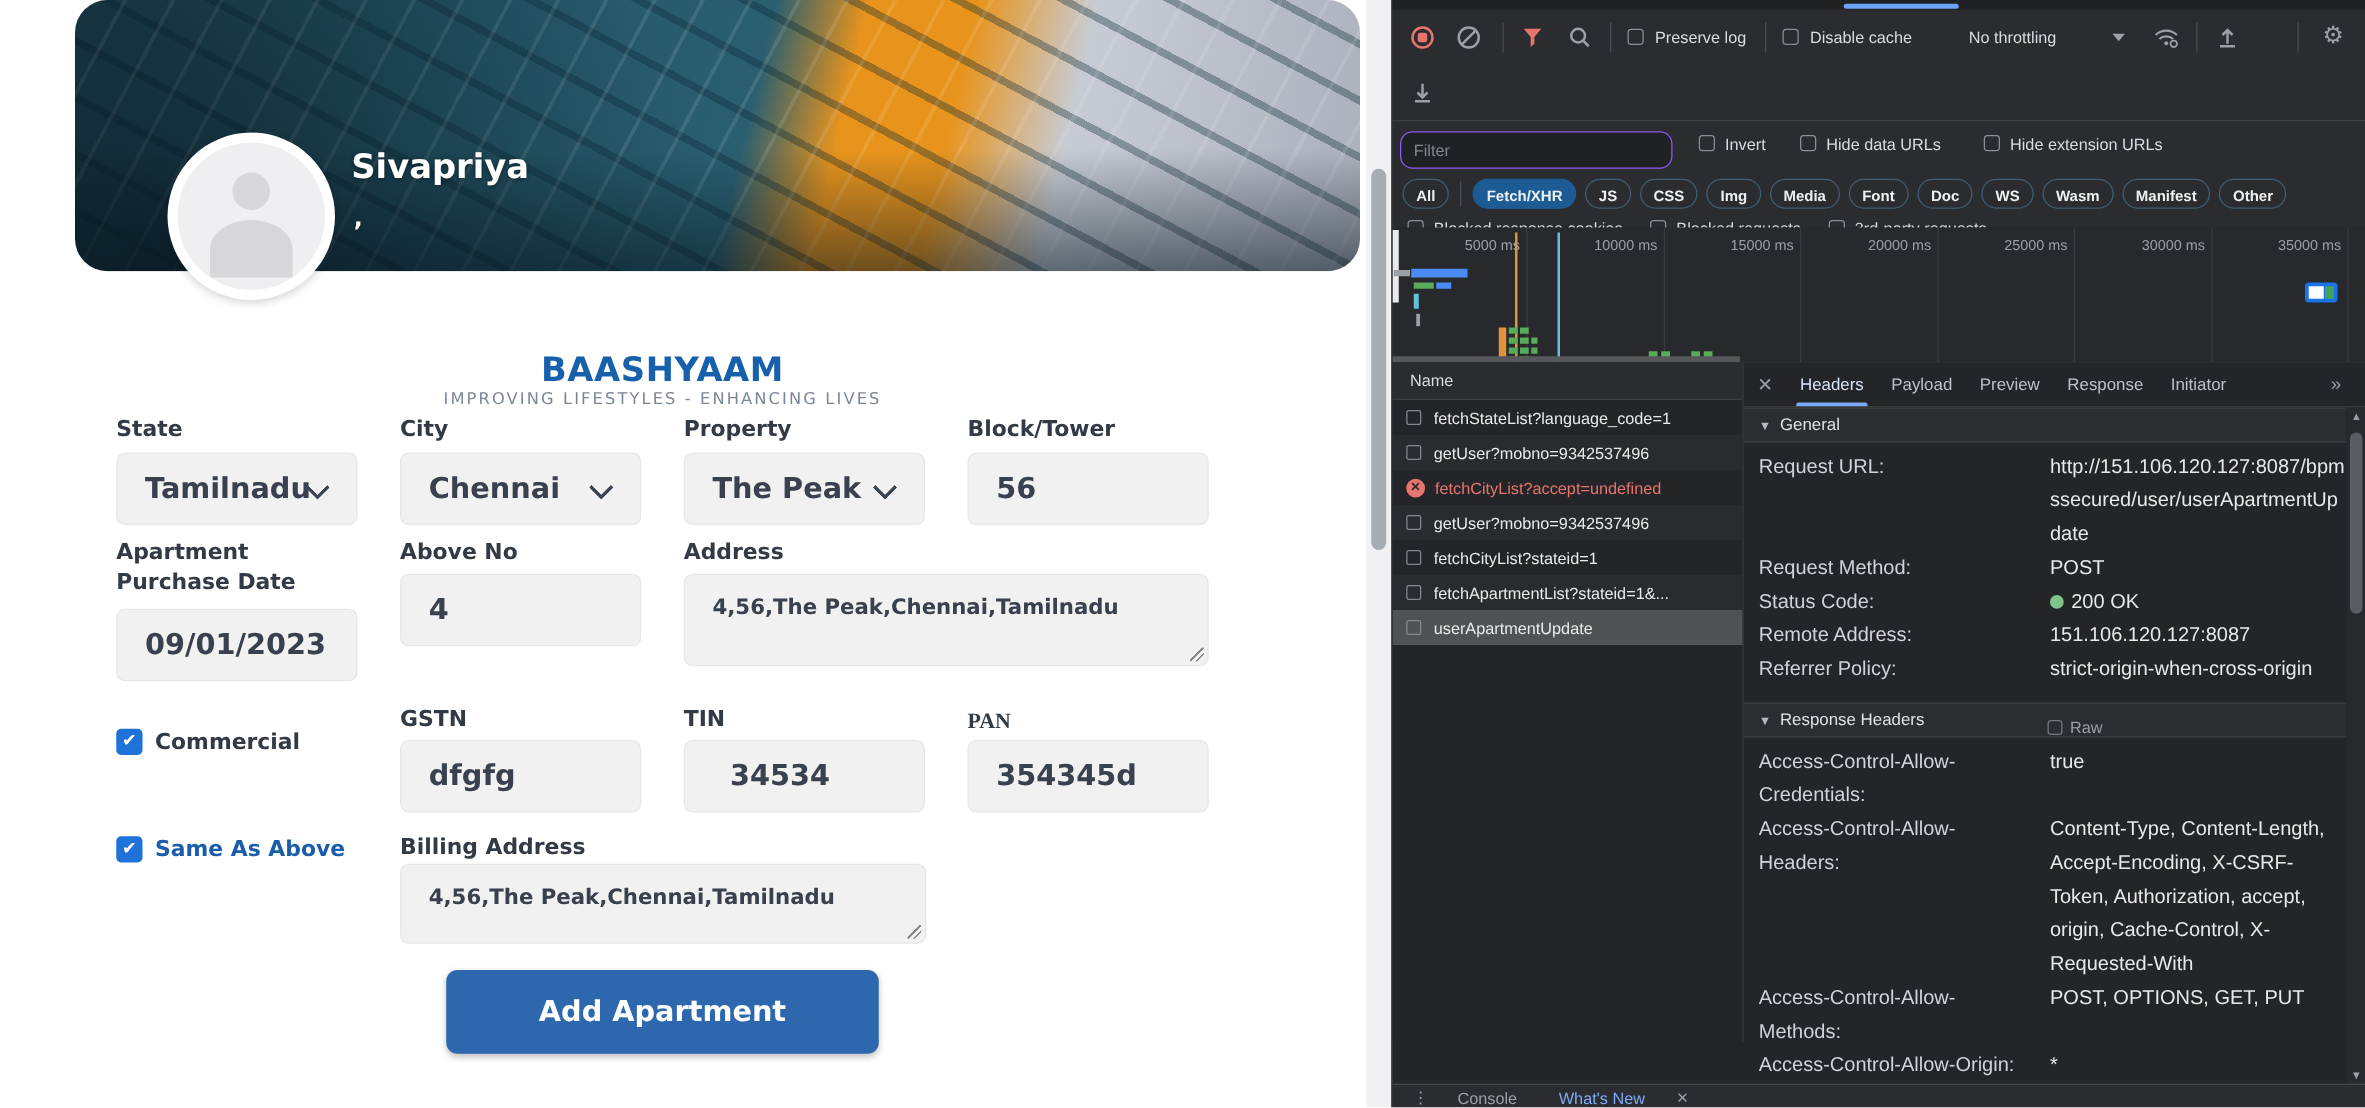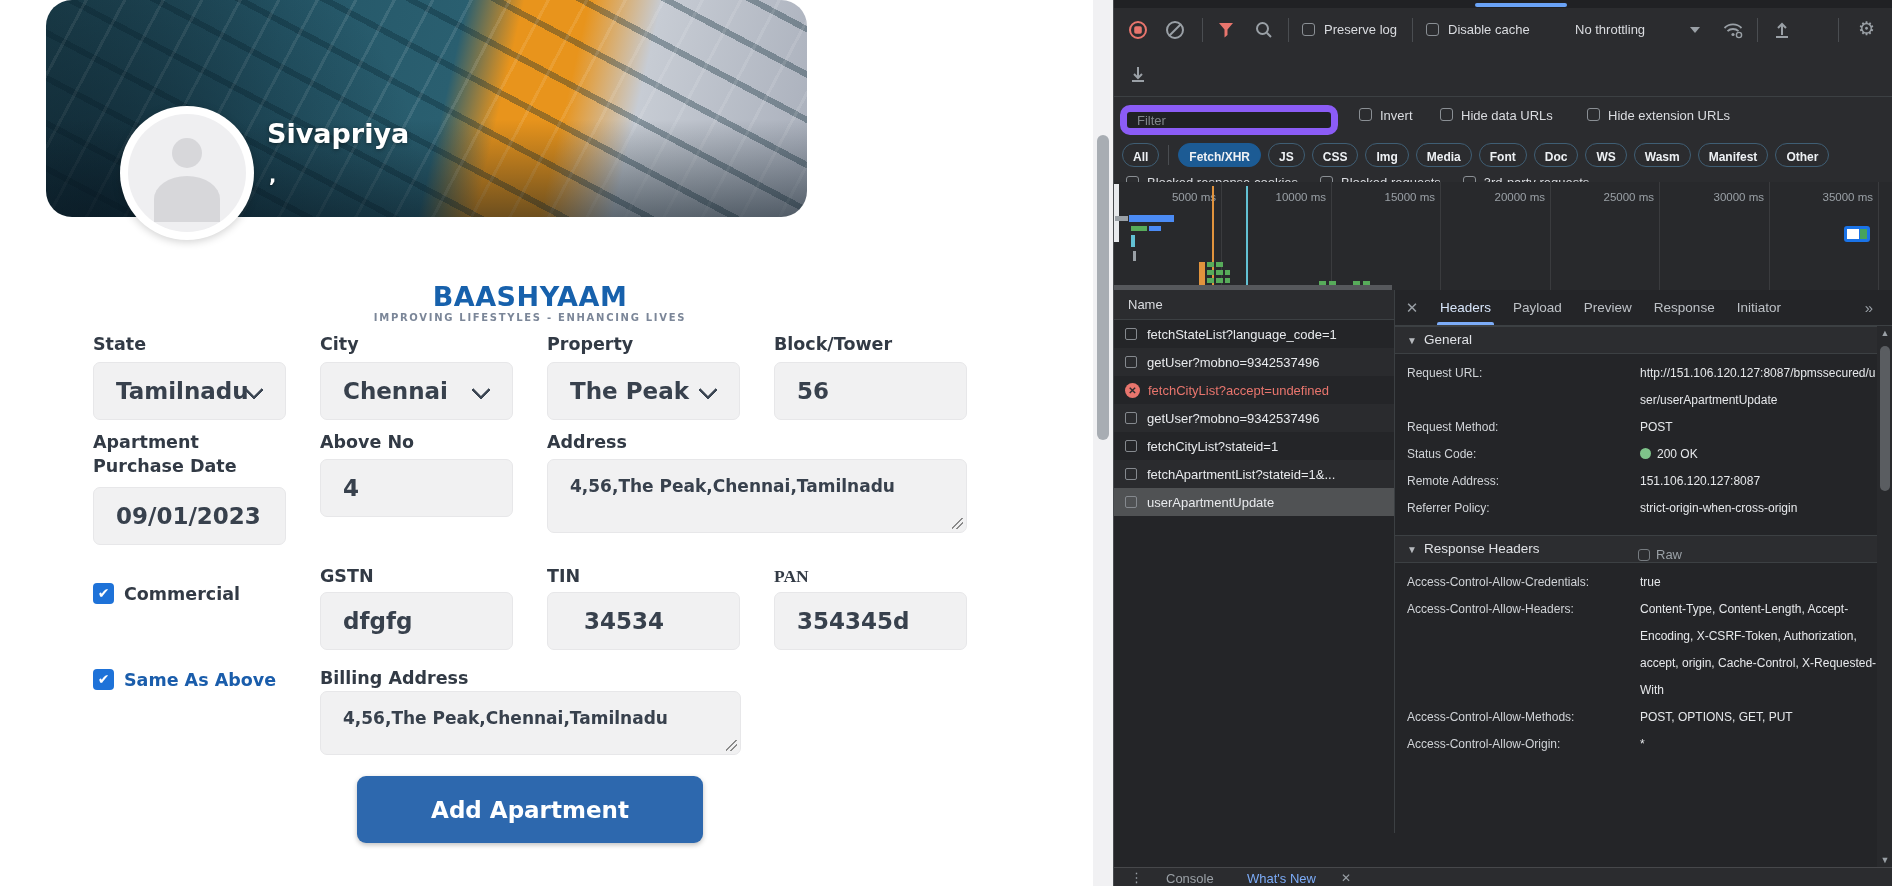--- a/index.html
+++ b/index.html
@@ -1,37 +1,37 @@
 <!DOCTYPE html>
 <html><head>
 <meta charset="utf-8">
 <style>
   html,body{margin:0;padding:0;background:#fff;}
   #root{position:relative;width:1892px;height:886px;overflow:hidden;font-family:"DejaVu Sans",sans-serif;background:#fff;}
 
   
   .webpage{position:absolute;left:0;top:0;width:1093px;height:886px;background:#fff;overflow:hidden;}
-  .hero{position:absolute;left:46px;top:0;width:761px;height:217px;border-radius:12px;overflow:visible;}
+  .hero{position:absolute;left:60px;top:0;width:1028px;height:217px;border-radius:12px;overflow:visible;}
   .hero-img{position:absolute;inset:0;border-radius:26px;overflow:hidden;
     background:
       linear-gradient(to top, rgba(8,22,32,.55), rgba(8,22,32,0) 45%),
       radial-gradient(circle at 6% 100%, rgba(5,15,25,.6), rgba(5,15,25,0) 45%),
       repeating-linear-gradient(118deg, rgba(255,255,255,.10) 0 3px, rgba(0,0,0,0) 3px 34px),
       repeating-linear-gradient(28deg, rgba(10,40,52,.35) 0 6px, rgba(0,0,0,0) 6px 40px),
       linear-gradient(103deg,#1d4350 0%,#255768 30%,#2a5f70 52%,#e8941c 59%,#e8941c 67%,#c7ccd4 76%,#a9afbb 100%);
   }
   .avatar{position:absolute;left:74px;top:106px;width:134px;height:134px;border-radius:50%;background:#fff;box-shadow:0 2px 8px rgba(0,0,0,.18);}
   .avatar-inner{position:absolute;left:8px;top:8px;width:118px;height:118px;border-radius:50%;background:#efeff1;overflow:hidden;}
   .person-head{position:absolute;left:44px;top:24px;width:30px;height:30px;border-radius:50%;background:#d7d7da;}
   .person-body{position:absolute;left:26px;top:62px;width:66px;height:46px;border-radius:50% 50% 0 0;background:#d7d7da;}
   .hero-name{position:absolute;left:221px;top:118px;color:#fff;font-size:27px;font-weight:700;text-shadow:0 1px 4px rgba(0,0,0,.45);}
   .hero-sub{position:absolute;left:223px;top:164px;color:#fff;font-size:19px;font-weight:700;text-shadow:0 1px 3px rgba(0,0,0,.4);}
   .logo{position:absolute;left:93px;top:283px;width:874px;text-align:center;}
   .logo-brand{font-size:27px;font-weight:800;letter-spacing:.5px;color:#1761ac;line-height:27px;}
-  .logo-tag{font-size:10px;letter-spacing:1.7px;color:#7b8698;font-weight:700;margin-top:2px;}
+  .logo-tag{font-size:13px;letter-spacing:1.7px;color:#7b8698;font-weight:400;margin-top:2px;}
   .fld-label{position:absolute;font-size:17.5px;font-weight:700;color:#323a45;line-height:24px;}
   .fld-box{position:absolute;width:193px;height:58px;background:#f1f1f2;border:1px solid #e7e7e9;border-radius:7px;box-sizing:border-box;
     font-size:23px;font-weight:600;color:#38414d;line-height:56px;padding-left:22px;}
   .fld-area{position:absolute;background:#f1f1f2;border:1px solid #e7e7e9;border-radius:7px;box-sizing:border-box;
     font-size:17px;font-weight:600;color:#38414d;padding:16px 0 0 22px;}
   .chev{position:absolute;right:24px;top:20px;width:11px;height:11px;border-right:3px solid #3b4552;border-bottom:3px solid #3b4552;border-radius:1px;transform:rotate(45deg);}
   .resize-h{position:absolute;right:3px;bottom:3px;width:11px;height:11px;
     background:linear-gradient(135deg,transparent 0 45%,#8a8a8a 45% 53%,transparent 53% 68%,#8a8a8a 68% 76%,transparent 76%);}
   .cb-blue{position:absolute;width:21px;height:21px;border-radius:4px;background:#1e72d8;color:#fff;font-size:14px;line-height:21px;text-align:center;font-weight:700;}
   .cb-label{position:absolute;font-size:17.5px;font-weight:700;color:#323a45;}
@@ -49,21 +49,21 @@
   .dt-top{position:absolute;left:0;top:8px;width:779px;height:174px;background:#2b2c2f;}
   .dt-row1{position:absolute;left:0;top:2px;width:779px;height:40px;}
   .vsep{position:absolute;top:8px;width:1px;height:24px;background:#4a4d51;}
   .ticon{position:absolute;top:10px;width:20px;height:20px;cursor:pointer;}
   .tlabel{position:absolute;top:12px;font-size:13px;color:#dadce0;white-space:nowrap;}
   .dt-cb{position:absolute;top:13px;width:13px;height:13px;border:1.5px solid #8a8f94;border-radius:3px;box-sizing:border-box;background:transparent;cursor:pointer;}
   .dd-arrow{position:absolute;width:0;height:0;border-left:5px solid transparent;border-right:5px solid transparent;border-top:6px solid #9aa0a6;}
   .gear-glyph{position:absolute;font-size:19px;color:#9aa0a6;line-height:20px;cursor:pointer;}
   .dt-row2{position:absolute;left:0;top:48px;width:779px;height:40px;border-bottom:1px solid #3c4043;}
   .dt-filterrow{position:absolute;left:0;top:92px;width:779px;height:40px;}
-  .filter-input{position:absolute;left:6px;top:5px;width:218px;height:30px;background:#202124;border:7px solid #8b5cf6;border-radius:10px;color:#7dd3fc;
+  .filter-input{position:absolute;left:6px;top:5px;width:218px;height:30px;background:#202124;border:1px solid #8b5cf6;border-radius:10px;color:#7dd3fc;
     font-size:13px;padding:0 10px;box-sizing:border-box;font-family:"Liberation Sans",sans-serif;}
   .filter-input::placeholder{color:#80868b;}
   .dt-chiprow{position:absolute;left:8px;top:134px;height:26px;display:flex;align-items:center;gap:7px;}
   .chip{height:24px;line-height:22px;padding:2px 10px;border:1px solid #3f5e74;border-radius:12px;font-size:12px;font-weight:700;color:#eef1f4;box-sizing:border-box;cursor:pointer;white-space:nowrap;}
   .chip-sel{background:#1c5b94;border-color:#1c5b94;}
   .chip-div{width:1px;height:20px;background:#4a4d51;margin:0 2px;}
   .dt-blockedrow{position:absolute;left:12px;top:164px;height:20px;display:flex;align-items:center;gap:8px;}
   .b-cb{width:13px;height:13px;border:1.5px solid #8a8f94;border-radius:3px;box-sizing:border-box;cursor:pointer;flex:0 0 auto;}
   .b-label{font-size:13px;color:#dadce0;margin-right:14px;white-space:nowrap;}
 
@@ -94,21 +94,21 @@
   .dtab.active{color:#d7e5fa;}
   .dtab.active .underline{position:absolute;left:8px;right:8px;bottom:0;height:3px;background:#7cacf8;border-radius:2px 2px 0 0;}
   .dtab-more{margin-left:auto;margin-right:20px;color:#9aa0a6;font-size:15px;cursor:pointer;}
   .d-body{position:absolute;left:0;top:36px;width:482px;bottom:0;overflow:hidden;}
   .sec-head{height:28px;background:#2c2d30;border-top:1px solid #3c4043;border-bottom:1px solid #3c4043;box-sizing:border-box;
     font-size:13.5px;color:#dfe1e5;line-height:26px;padding-left:12px;position:relative;}
   .sec-head .tri{color:#b6b9bd;font-size:10px;margin-right:7px;}
   .raw-wrap{position:absolute;left:243px;top:6px;display:flex;align-items:center;gap:6px;color:#9aa0a6;font-size:13px;}
   .raw-cb{width:12px;height:12px;border:1.5px solid #767b80;border-radius:3px;box-sizing:border-box;cursor:pointer;}
   .kv-rows{padding:6px 0 0 12px;}
-  .kv{display:flex;align-items:flex-start;line-height:27px;font-size:12px;}
+  .kv{display:flex;align-items:flex-start;line-height:27px;font-size:16px;}
   .kv-k{width:205px;flex:0 0 auto;color:#d0d3d7;margin-right:28px;}
   .kv-v{width:237px;color:#e6e8eb;word-wrap:break-word;overflow-wrap:break-word;}
   .kv-v.brk{word-break:break-all;}
   .dot{display:inline-block;width:11px;height:11px;border-radius:50%;background:#7fc48a;margin-right:6px;vertical-align:-1px;}
 
   .d-sb{position:absolute;left:763px;top:326px;width:16px;height:541px;background:#28292c;}
   .d-sb .arr{position:absolute;left:0;width:16px;text-align:center;color:#9aa0a6;font-size:9px;}
   .d-sb-thumb{position:absolute;left:3px;top:20px;width:10px;height:145px;background:#5a5d61;border-radius:5px;}
 
   .dt-drawer{position:absolute;left:0;top:867px;width:779px;height:19px;background:#2b2c2f;border-top:1px solid #47484b;box-sizing:border-box;}

